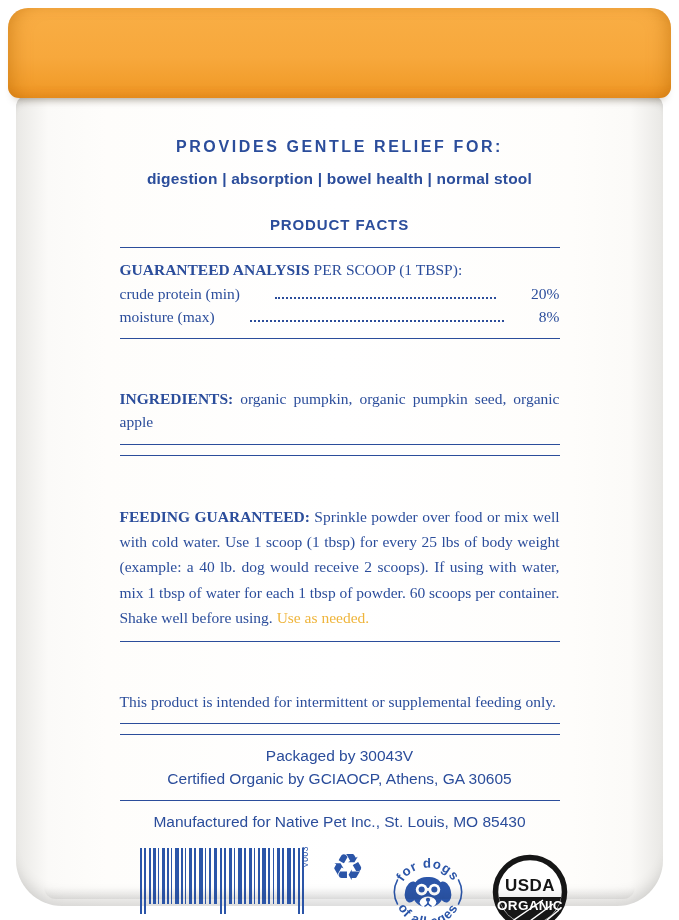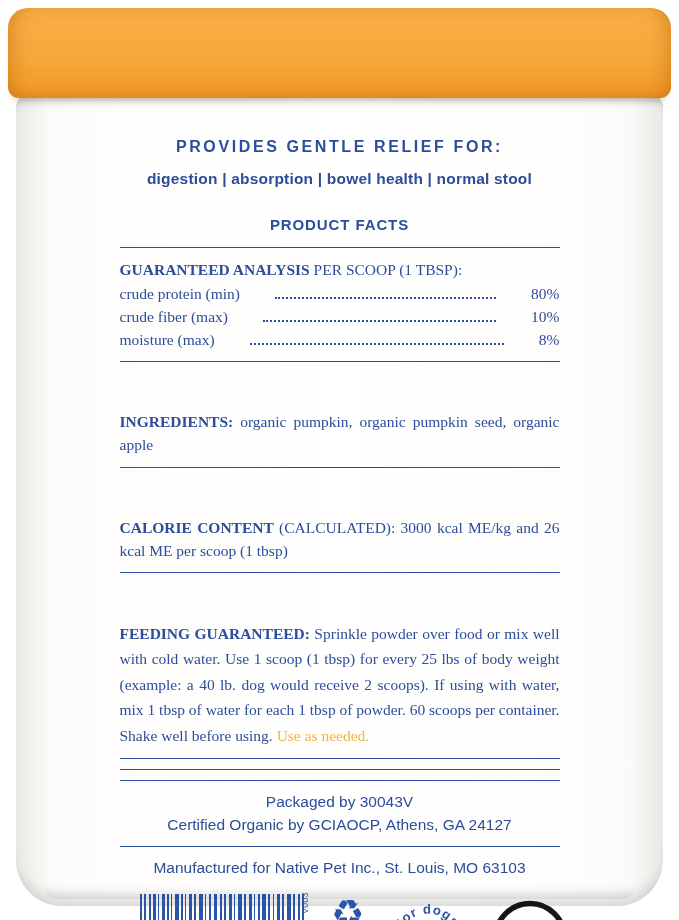--- a/index.html
+++ b/index.html
@@ -83,69 +83,64 @@
         <h2 class="facts-title">PRODUCT FACTS</h2>
       </div>
 
       <hr class="rule">
 
       <section class="sec">
         <p class="ga-head"><b>GUARANTEED ANALYSIS</b><span> PER SCOOP (1 TBSP):</span></p>
         <div class="ga-row">
           <span>crude protein (min)</span>
           <span class="ga-dots"></span>
-          <span>80%</span>
-        </div>
-        <div class="ga-row">
-          <span>crude fiber (max)</span>
-          <span class="ga-dots"></span>
-          <span>10%</span>
+          <span>20%</span>
         </div>
         <div class="ga-row">
           <span>moisture (max)</span>
           <span class="ga-dots"></span>
           <span>8%</span>
         </div>
       </section>
 
       <hr class="rule">
 
       <section class="sec">
         <p class="just"><b>INGREDIENTS:</b><span> organic pumpkin, organic pumpkin seed, organic apple</span></p>
       </section>
 
       <hr class="rule">
 
-      <section class="sec">
-        <p class="just"><b>CALORIE CONTENT</b><span> (CALCULATED): 3000 kcal ME/kg and 26 kcal ME per scoop (1 tbsp)</span></p>
-      </section>
 
       <hr class="rule">
 
       <section class="sec">
         <p class="just feeding-par"><b>FEEDING GUARANTEED:</b><span> Sprinkle powder over food or mix well with cold water. Use 1 scoop (1 tbsp) for every 25 lbs of body weight (example: a 40 lb. dog would receive 2 scoops). If using with water, mix 1 tbsp of water for each 1 tbsp of powder. 60 scoops per container. Shake well before using. </span><span class="hl">Use as needed.</span></p>
       </section>
 
       <hr class="rule">
 
+      <section class="sec">
+        <p class="just">This product is intended for intermittent or supplemental feeding only.</p>
+      </section>
 
       <hr class="rule">
 
 
       <hr class="rule">
 
       <div class="center pack-block">
         <p>Packaged by 30043V</p>
-        <p>Certified Organic by GCIAOCP, Athens, GA 24127</p>
+        <p>Certified Organic by GCIAOCP, Athens, GA 30605</p>
       </div>
 
       <hr class="rule">
 
       <div class="center pack-block">
-        <p>Manufactured for Native Pet Inc., St. Louis, MO 63103</p>
+        <p>Manufactured for Native Pet Inc., St. Louis, MO 85430</p>
       </div>
 
       <div class="footer-icons">
 
         <div class="barcode-block">
           <svg width="170" height="70" viewBox="0 0 170 70">
             <g fill="#2b55a8">
               <rect x="0" y="0" width="2" height="66"></rect>
                 <rect x="4" y="0" width="2" height="66"></rect>
               <rect x="9" y="0" width="2" height="56"></rect>

